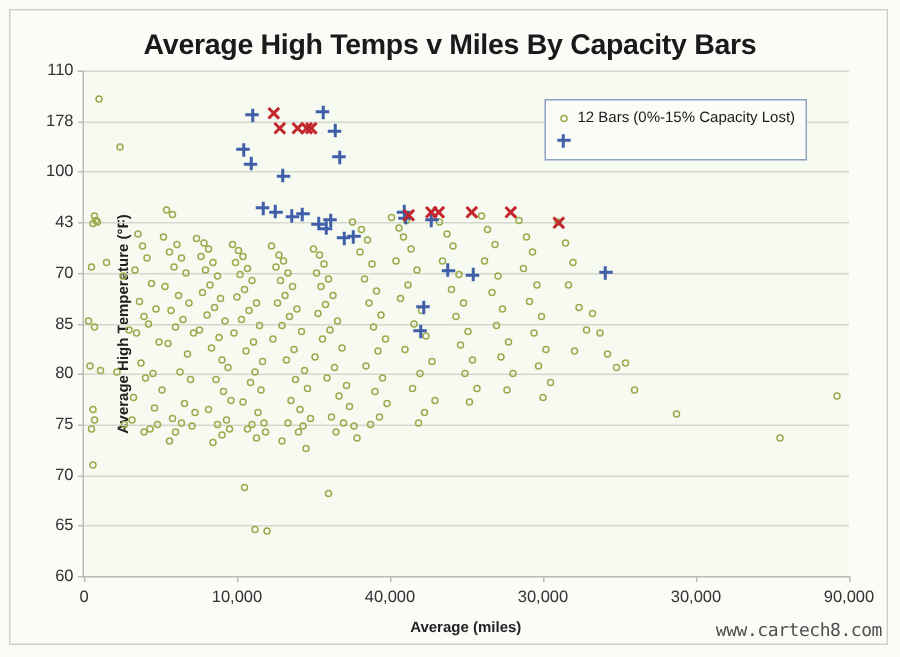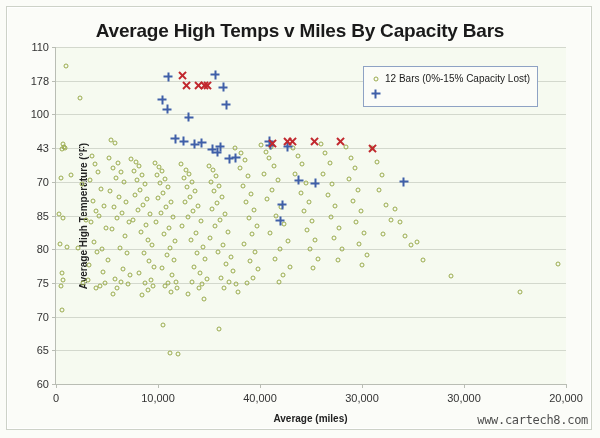--- a/index.html
+++ b/index.html
@@ -211,21 +211,21 @@
       <div class="tick-x" style="left: 0px;">0</div>
       <div class="tick-mark-x" style="left: 102px;"></div>
       <div class="tick-x" style="left: 102px;">10,000</div>
       <div class="tick-mark-x" style="left: 204px;"></div>
       <div class="tick-x" style="left: 204px;">40,000</div>
       <div class="tick-mark-x" style="left: 306px;"></div>
       <div class="tick-x" style="left: 306px;">30,000</div>
       <div class="tick-mark-x" style="left: 408px;"></div>
       <div class="tick-x" style="left: 408px;">30,000</div>
       <div class="tick-mark-x" style="left: 510px;"></div>
-      <div class="tick-x" style="left: 510px;">20,000</div>
+      <div class="tick-x" style="left: 510px;">90,000</div>
       <div class="pt pt-circle" style="left: 10.2px; top: 18.872px;"></div>
       <div class="pt pt-circle" style="left: 24.48px; top: 50.55px;"></div>
       <div class="pt pt-circle" style="left: 7.14px; top: 97.056px;"></div>
       <div class="pt pt-circle" style="left: 8.16px; top: 99.752px;"></div>
       <div class="pt pt-circle" style="left: 9.18px; top: 101.1px;"></div>
       <div class="pt pt-circle" style="left: 6.12px; top: 102.448px;"></div>
       <div class="pt pt-circle" style="left: 15.3px; top: 128.06px;"></div>
       <div class="pt pt-circle" style="left: 5.1px; top: 130.756px;"></div>
       <div class="pt pt-circle" style="left: 25.5px; top: 137.496px;"></div>
       <div class="pt pt-circle" style="left: 3.06px; top: 167.152px;"></div>

